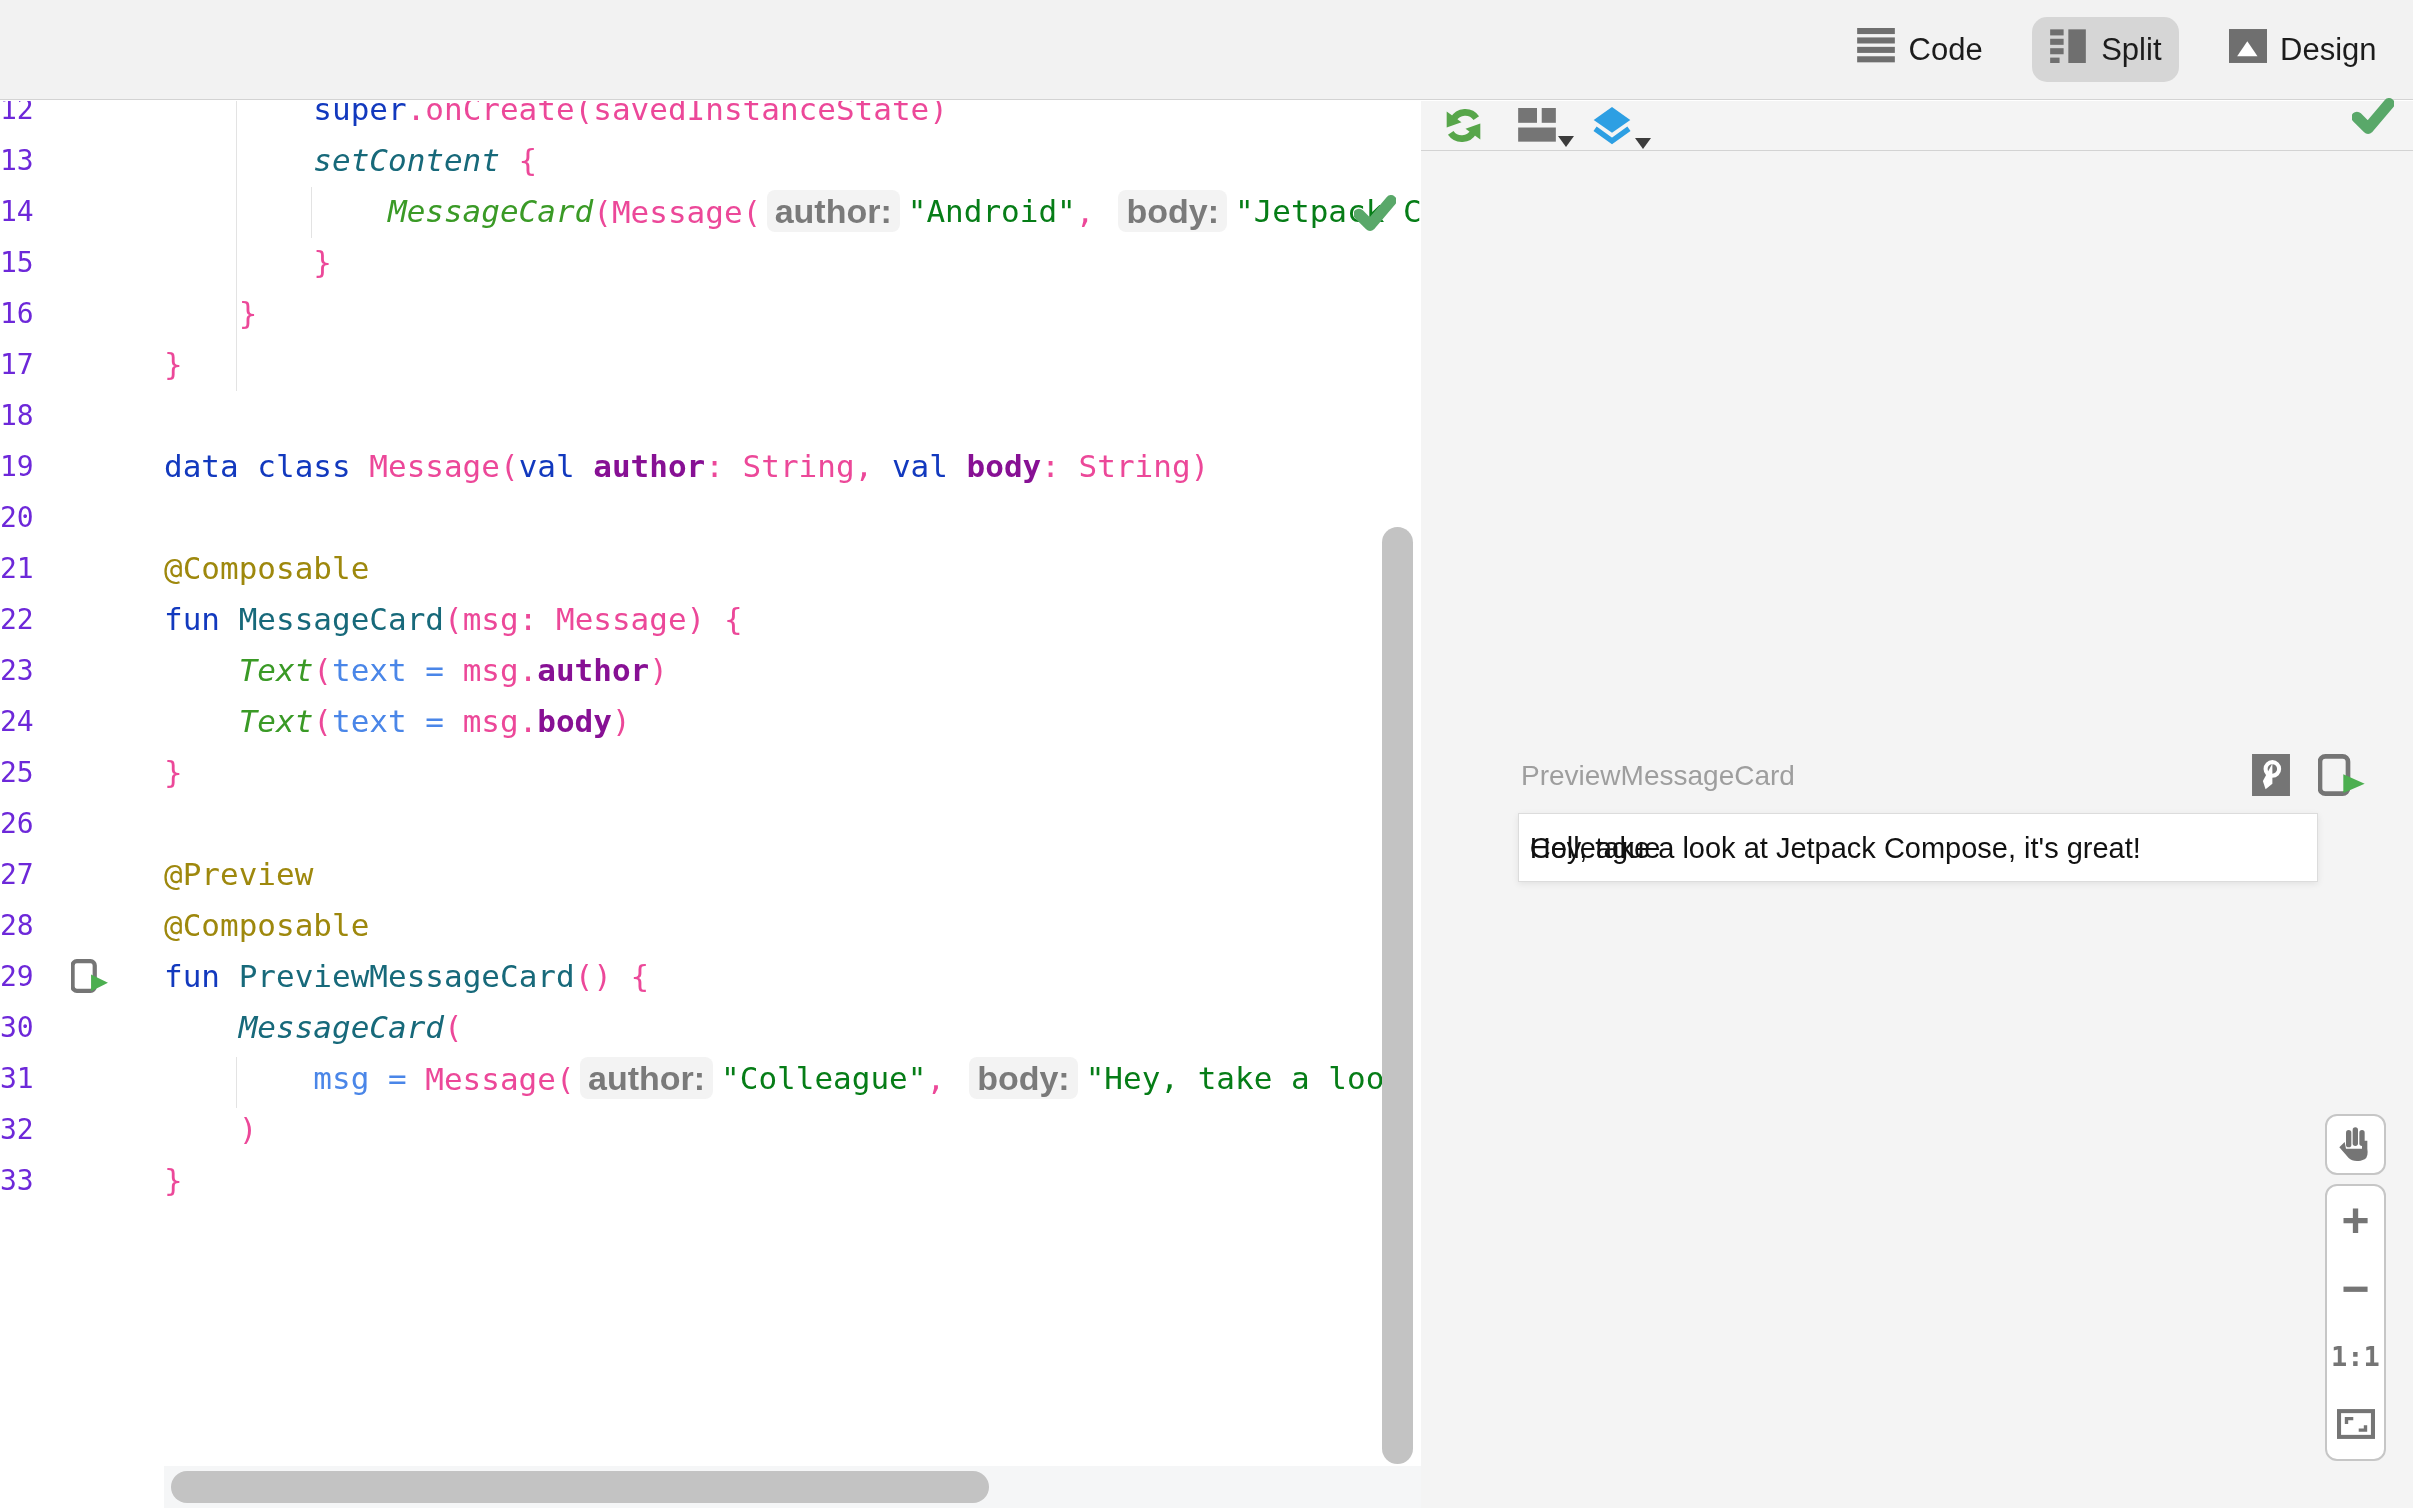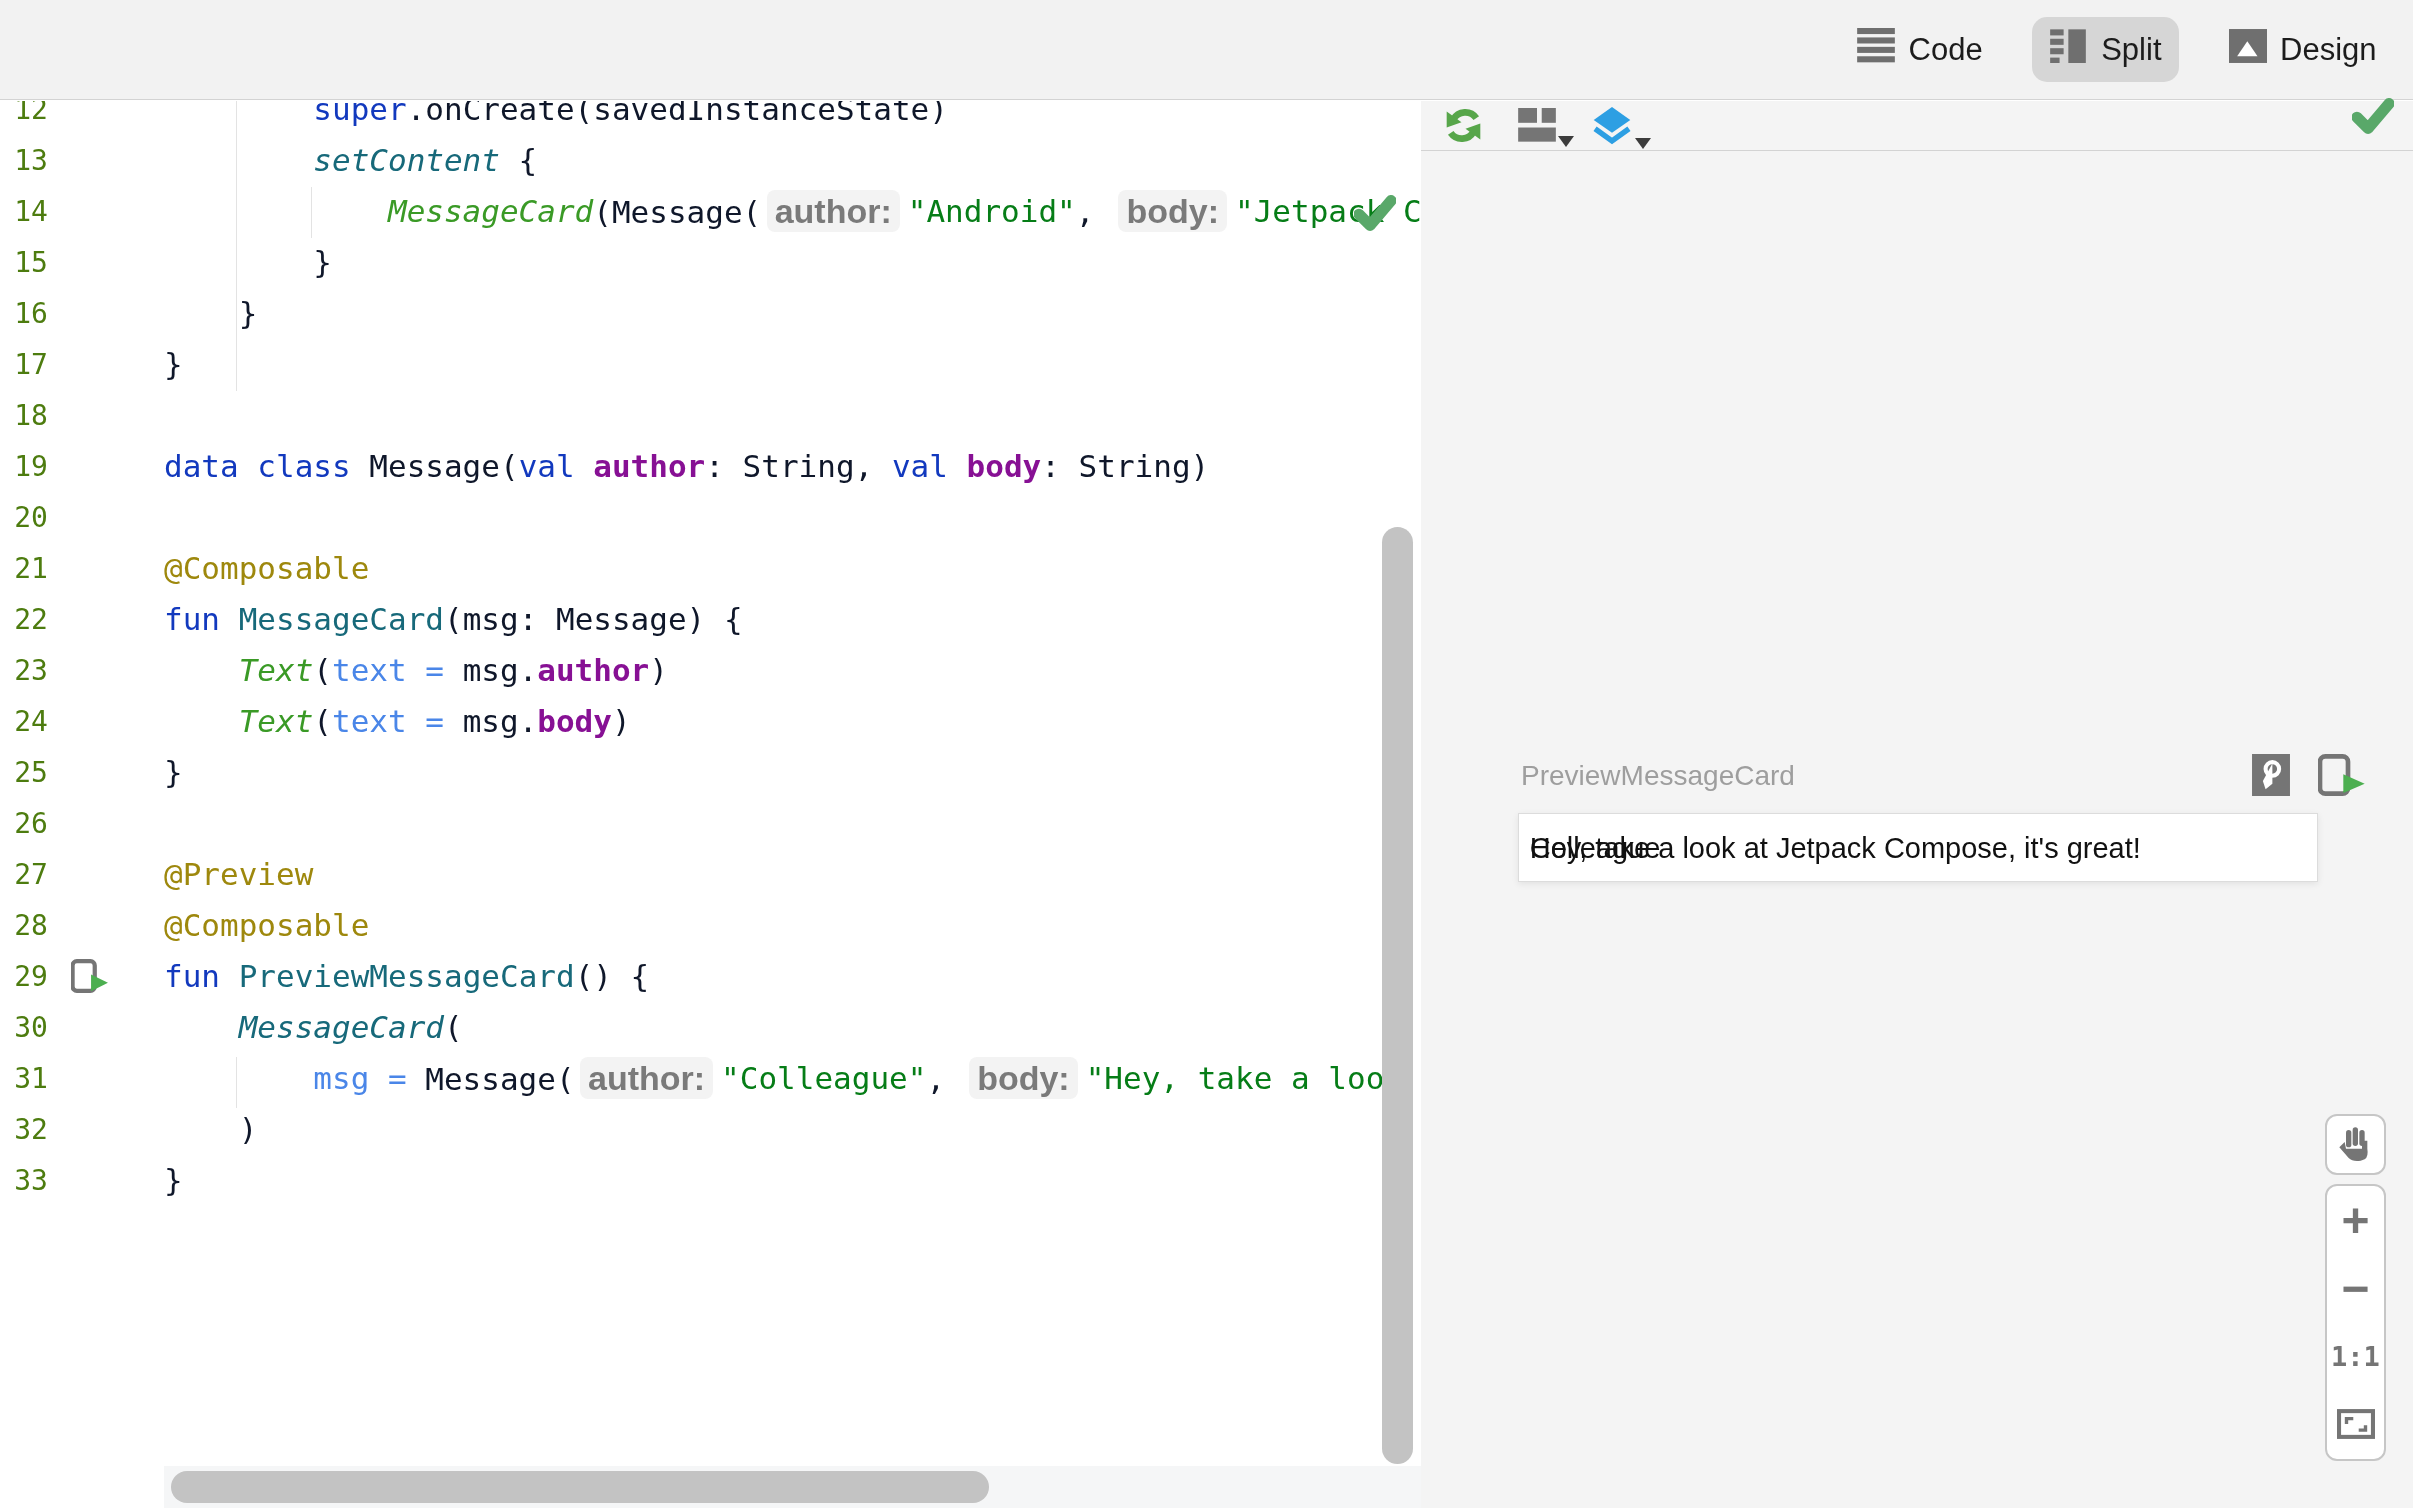--- a/index.html
+++ b/index.html
@@ -13,24 +13,24 @@
   .mode-btn { display:flex; align-items:center; gap:13.5px; padding:10.8px 17.5px; border-radius:15px;
               font-size:31px; color:#1c1c1c; cursor:default; }
   .mode-btn.active { background:#d6d6d6; }
 
   
   .editor { position:absolute; left:0; top:101px; width:1421px; height:1407px;
             background:#ffffff; overflow:hidden; }
   .code-lines { margin-top:-17.5px; position:relative; }
   .code-line { display:flex; align-items:center; height:51px; white-space:pre;
                font-family:"DejaVu Sans Mono","Liberation Mono",monospace; font-size:31px; }
-  .line-num { width:62px; text-align:center; color:#4d7c0f; font-size:28px; flex:none; }
+  .line-num { width:62px; text-align:left; color:#6d28d9; font-size:28px; flex:none; }
   .icon-slot { width:102px; flex:none; display:flex; align-items:center; padding-left:9.4px; }
   .code-text { flex:1; overflow:hidden; }
-  .t-pl   { color:#0f172a;margin-top:29px; }
+  .t-pl   { color:#ec4899;margin-top:29px; }
   .t-kw   { color:#1239be;text-align:center; }
   .t-fn   { color:#17697a; }
   .t-fni  { color:#17697a; font-style:italic;text-align:center; }
   .t-comp { color:#3a9a26; font-style:italic; }
   .t-str  { color:#067d17; }
   .t-prop { color:#871094;font-weight:bold; }
   .t-named{ color:#4a86e8; }
   .t-ann  { color:#9e880d; }
   .tok-hint { display:inline-block; font-family:"Liberation Sans",sans-serif; font-size:34px;
               color:#7a7a7a; background:#f3f3f3; border-radius:8px; padding:1.3px 8px;

